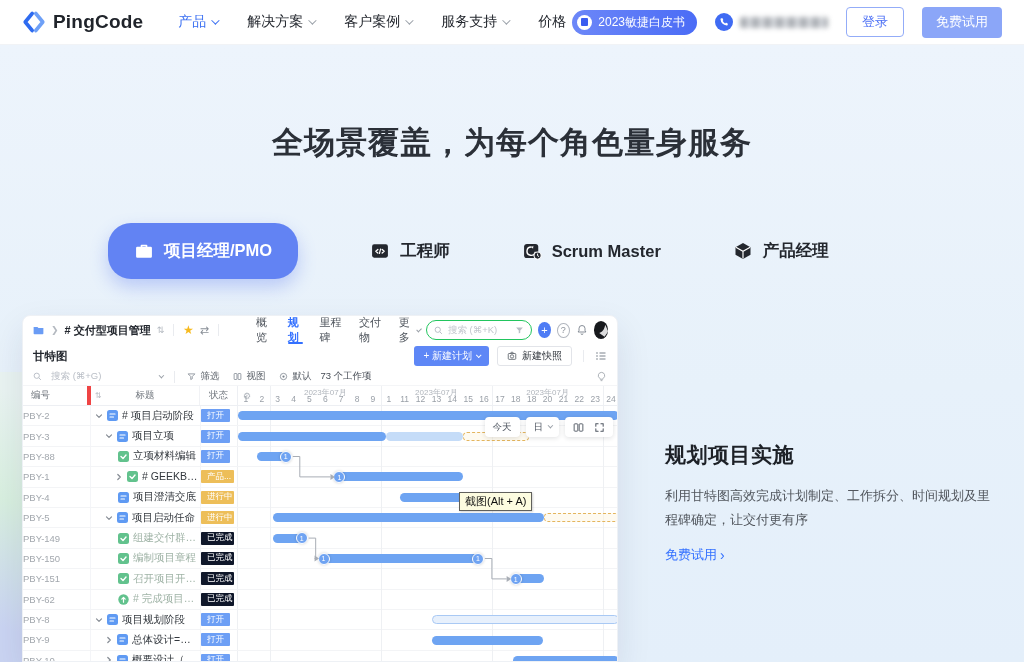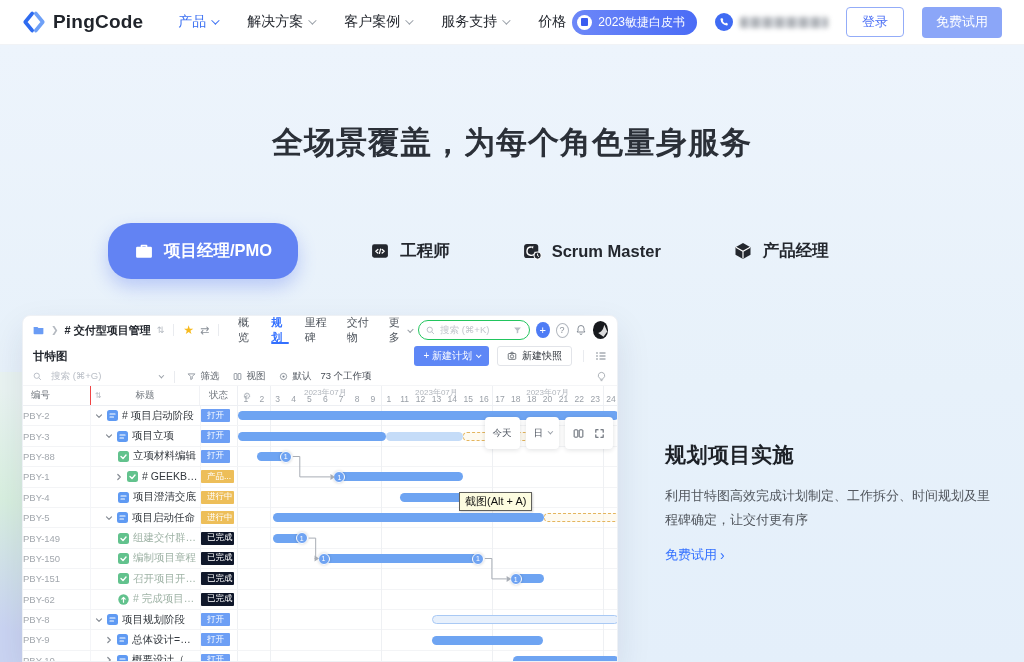--- a/index.html
+++ b/index.html
@@ -39,21 +39,21 @@
 
   
   .app{position:absolute;left:22px;top:270px;width:596px;height:347px;background:#fff;border:1px solid #eef1f5;border-radius:8px 8px 0 0;box-shadow:0 14px 34px rgba(30,40,80,.10);overflow:hidden;z-index:2}
   .abar1{height:28px;display:flex;align-items:center;padding:0 9px;gap:6px;font-size:11px;color:#23272e}
   .bc-gt{color:#b4b9c0;font-size:9px}
   .bc-title{font-weight:600;white-space:nowrap}
   .mini{font-size:9px;color:#b4b9c0}
   .vdiv{width:1px;height:12px;background:#e9ebef;margin:0 3px}
   .star{color:#f7ba1e;font-size:12px;line-height:1}
   .swap{color:#8a9098;font-size:11px}
-  .atabs{display:flex;align-items:center;gap:16px;margin-left:10px;height:28px}
+  .atabs{display:flex;align-items:center;gap:16px;margin-left:28px;height:28px}
   .atab{position:relative;height:28px;display:flex;align-items:center;gap:3px;font-size:11px;color:#4e545c;cursor:pointer}
   .atab.active{color:#3370ff;font-weight:600}
   .atab.active::after{content:"";position:absolute;left:0;right:0;bottom:0;height:2px;background:#3370ff;border-radius:1px}
   .atab .chev{width:4.5px;height:4.5px;border-width:1.2px;transform:rotate(45deg) translateY(-1px)}
   .asearch{margin-left:auto;display:flex;align-items:center;gap:5px;width:128px;height:20px;border:1px solid #22c55e;border-radius:10px;padding:0 7px;color:#c2c6cd;font-size:9.5px;cursor:text}
   .asearch .ph{flex:1;white-space:nowrap;overflow:hidden}
   .cir-plus{width:16px;height:16px;border-radius:50%;background:#4e7cf5;color:#fff;display:flex;align-items:center;justify-content:center;font-size:11px;cursor:pointer}
   .cir-help{width:15px;height:15px;border-radius:50%;border:1px solid #b2b7bf;color:#8a9099;display:flex;align-items:center;justify-content:center;font-size:9px;cursor:pointer}
   .avatar{width:18px;height:18px;border-radius:50%;background:#17191d;overflow:hidden;cursor:pointer}
 
@@ -66,21 +66,21 @@
 
   .afilter{height:18px;display:flex;align-items:center;padding:0 10px;gap:9px;font-size:9.5px;color:#8b9199;border-bottom:1px solid #f4f5f7}
   .afilter .f-item{display:flex;align-items:center;gap:4px;color:#5a6068;cursor:pointer}
   .afilter .count{color:#464c55}
   .afilter .chev{width:4px;height:4px;border-width:1.1px}
   .bulb{margin-left:auto}
 
   .ahead{height:20px;display:flex;border-bottom:1px solid #edeff3;font-size:9.5px;color:#70767d}
   .ahead-left{width:215px;display:flex;align-items:stretch;border-right:1px solid #edeff3}
   .hc{display:flex;align-items:center}
-  .hc-id{width:68px;padding-left:8px;border-right:1px solid #ef4444}
+  .hc-id{width:68px;padding-left:8px;border-right:4px solid #ef4444}
   .hc-title{width:110px;justify-content:center;position:relative;border-right:1px solid #f1f2f5}
   .hc-title .sort{position:absolute;left:4px;color:#b6bac0;font-size:8px}
   .hc-status{width:37px;justify-content:center;position:relative}
   .hc-status .gear{position:absolute;right:-14px;color:#b3b8bf;font-size:9px}
   .ahead-gantt{flex:1;position:relative;overflow:hidden}
   .mlabel{position:absolute;top:1px;transform:translateX(-50%);font-size:8px;color:#b0b5bc;white-space:nowrap}
   .drow{position:absolute;bottom:1px;left:0;display:flex}
   .dcell{width:15.875px;text-align:center;font-size:8.5px;color:#9aa0a8;flex:none}
 
   .arows{position:relative;height:257px;overflow:hidden}
@@ -100,21 +100,21 @@
   .vline{position:absolute;top:0;bottom:0;width:1px;background:#eef0f3}
   .bar{position:absolute;height:9px;border-radius:4.5px;pointer-events:auto;cursor:grab}
   .bar.solid{background:#6ea4f2}
   .bar.light{background:#c5dcf8}
   .bar.dashed{background:rgba(252,244,222,.45);border:1px dashed #e4b55e;border-radius:4px}
   .bar.outline{background:#e7f0fc;border:1px solid #a9c9f4}
   .bbadge{position:absolute;width:12px;height:12px;border-radius:50%;background:#6fa3f2;border:1.5px solid #fff;color:#fff;font-size:7px;display:flex;align-items:center;justify-content:center;box-shadow:0 0 3px rgba(0,0,0,.18);pointer-events:auto}
   .gconn{position:absolute;left:0;top:0;overflow:visible}
 
   .gctl{position:absolute;top:11px;right:6px;display:flex;gap:6px;pointer-events:auto}
-  .gpill{height:20px;background:#fff;border-radius:4px;box-shadow:0 1px 5px rgba(31,35,41,.14);display:flex;align-items:center;padding:16px 8px;font-size:9.5px;color:#4e5560;gap:4px;cursor:pointer}
+  .gpill{height:20px;background:#fff;border-radius:4px;box-shadow:0 1px 5px rgba(31,35,41,.14);display:flex;align-items:center;padding:4px 8px;font-size:9.5px;color:#4e5560;gap:4px;cursor:pointer}
   .gpill .chev{width:4px;height:4px;border-width:1.1px}
 
   .shot-tip{position:absolute;left:459px;top:447px;background:#fdfce0;border:1px solid #60605c;font-size:11px;padding:1px 5px;color:#101010;z-index:6;box-shadow:1px 1px 2px rgba(0,0,0,.18);white-space:nowrap}
 
   
   .feature{position:absolute;left:665px;top:396px;width:325px}
   .feature h2{font-size:21px;font-weight:700;color:#1d2127;letter-spacing:.5px}
   .feature p{margin-top:15px;font-size:13px;line-height:1.85;color:#51565d}
   .feature a{display:inline-flex;align-items:center;gap:3px;margin-top:14px;font-size:13px;color:#3370ff;text-decoration:none;cursor:pointer}
   .feature a .arr{font-size:14px}

